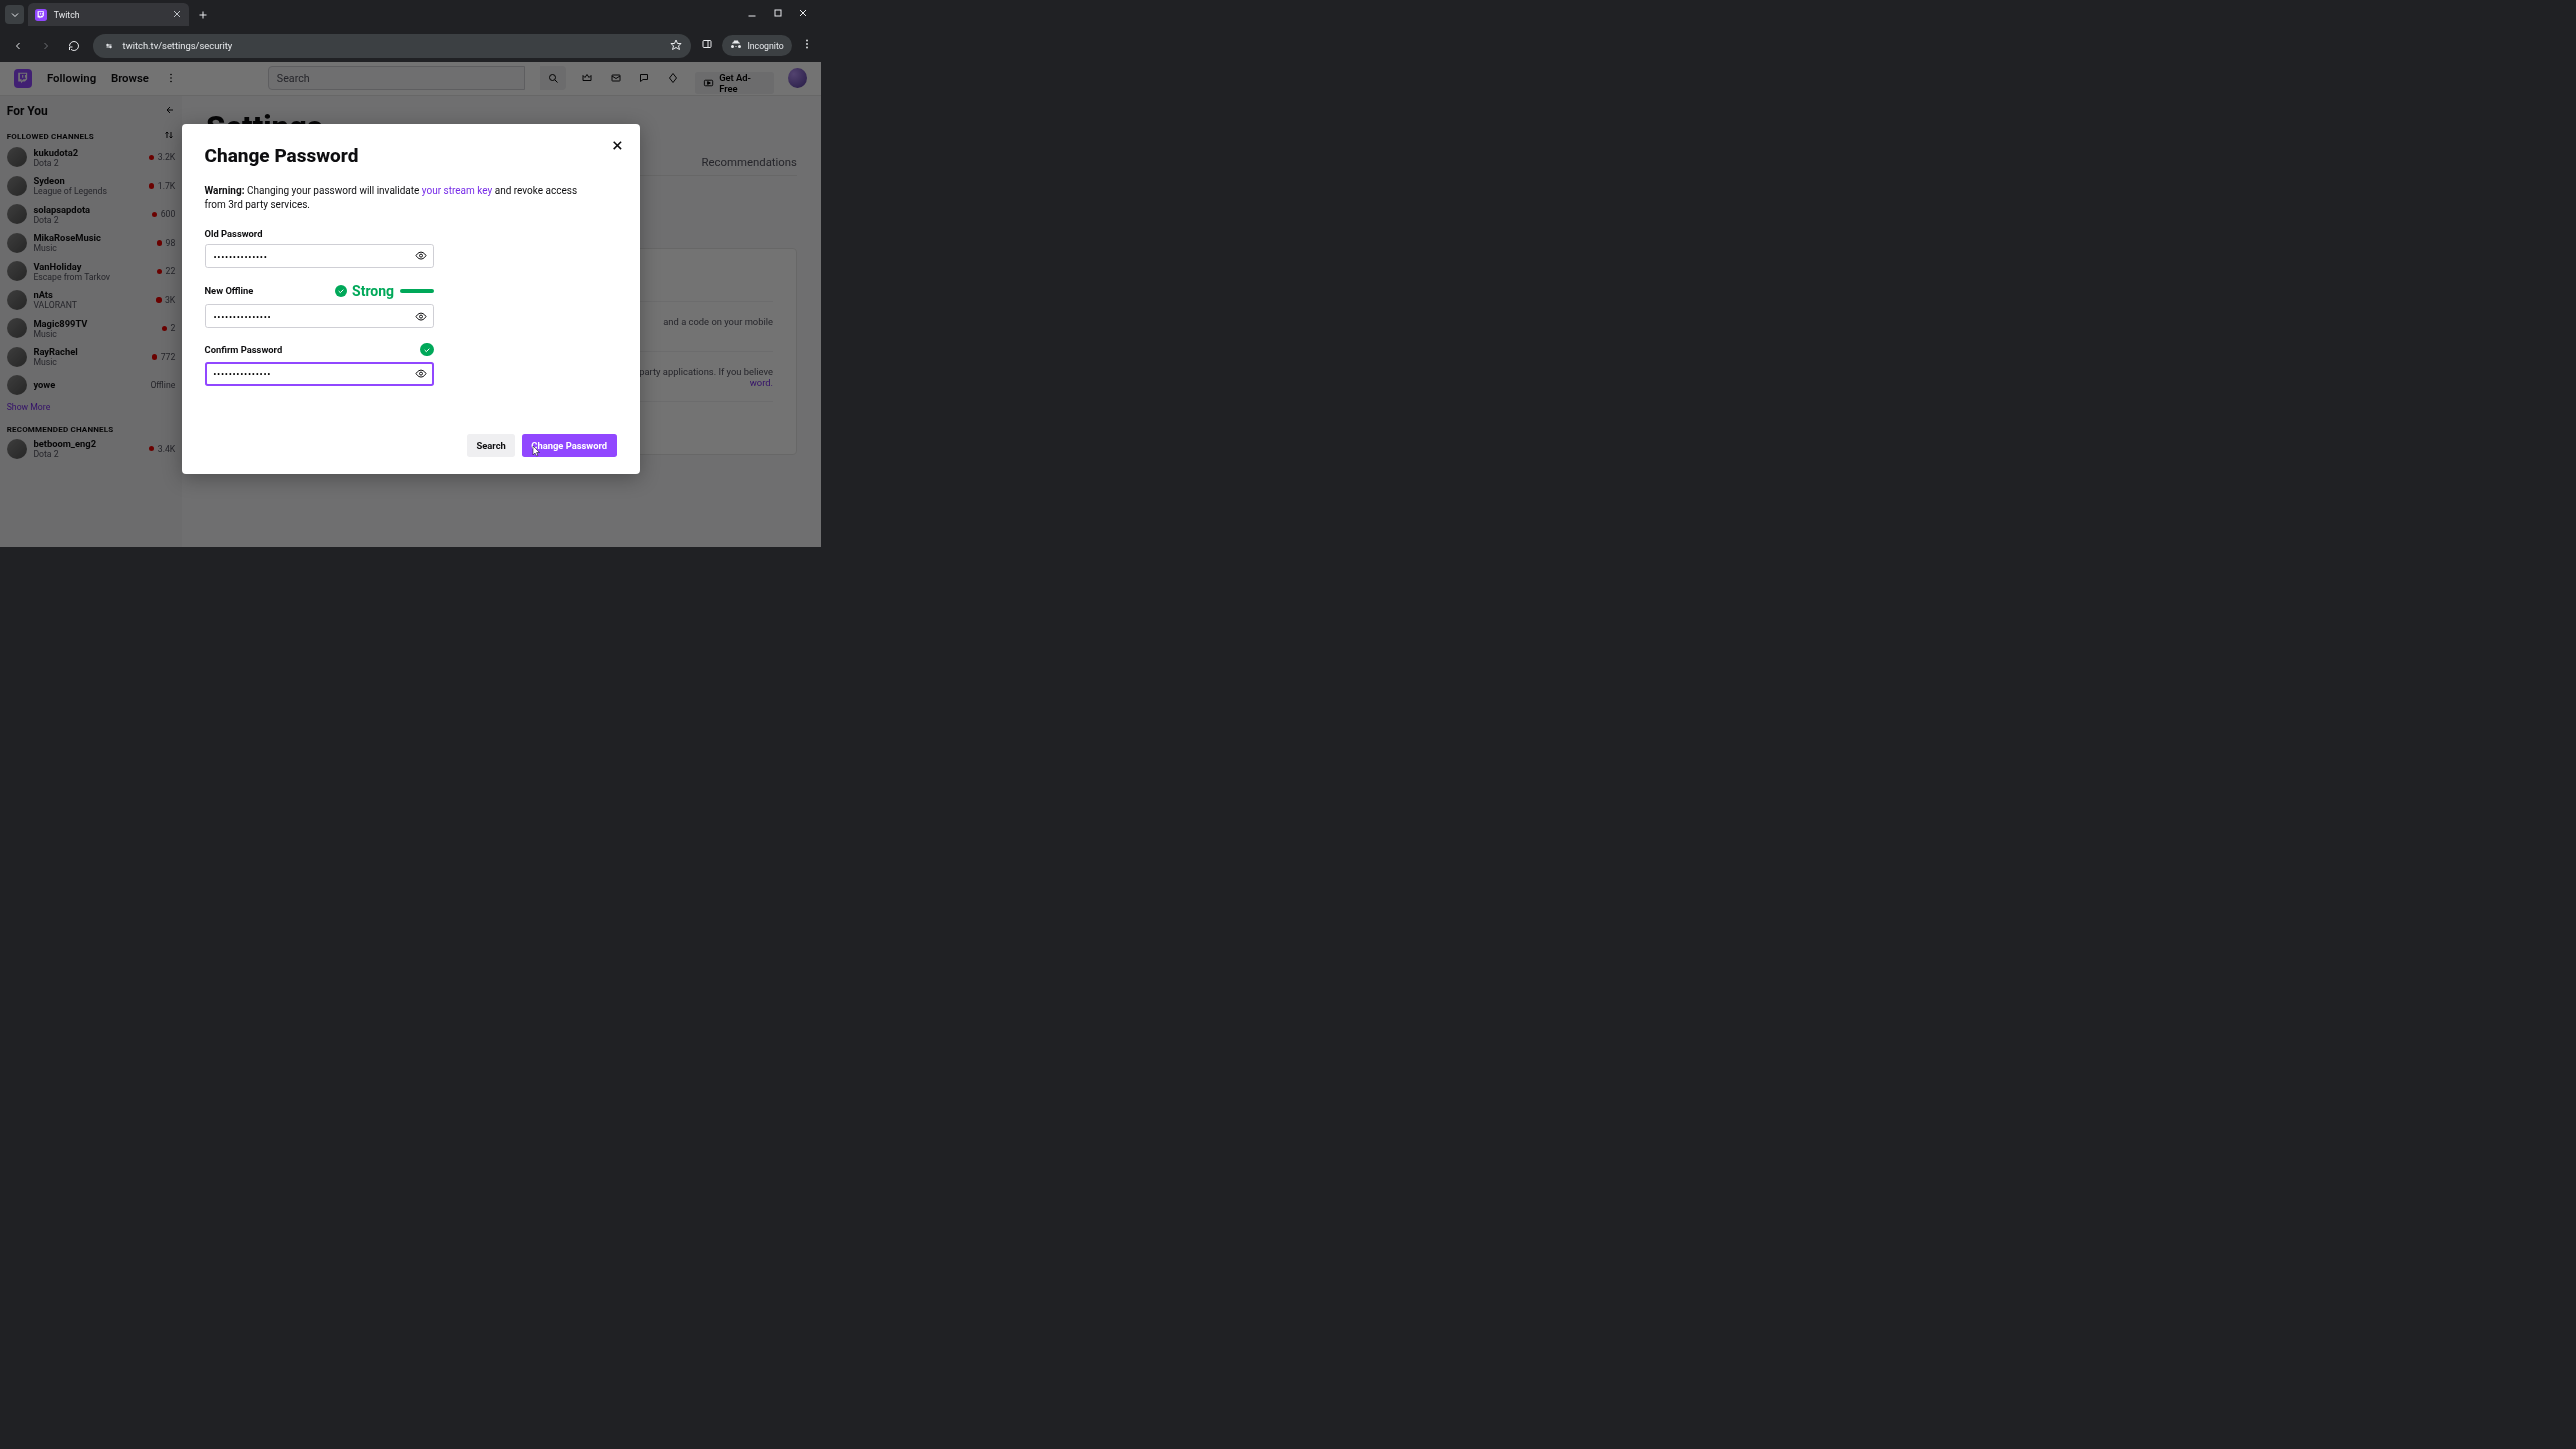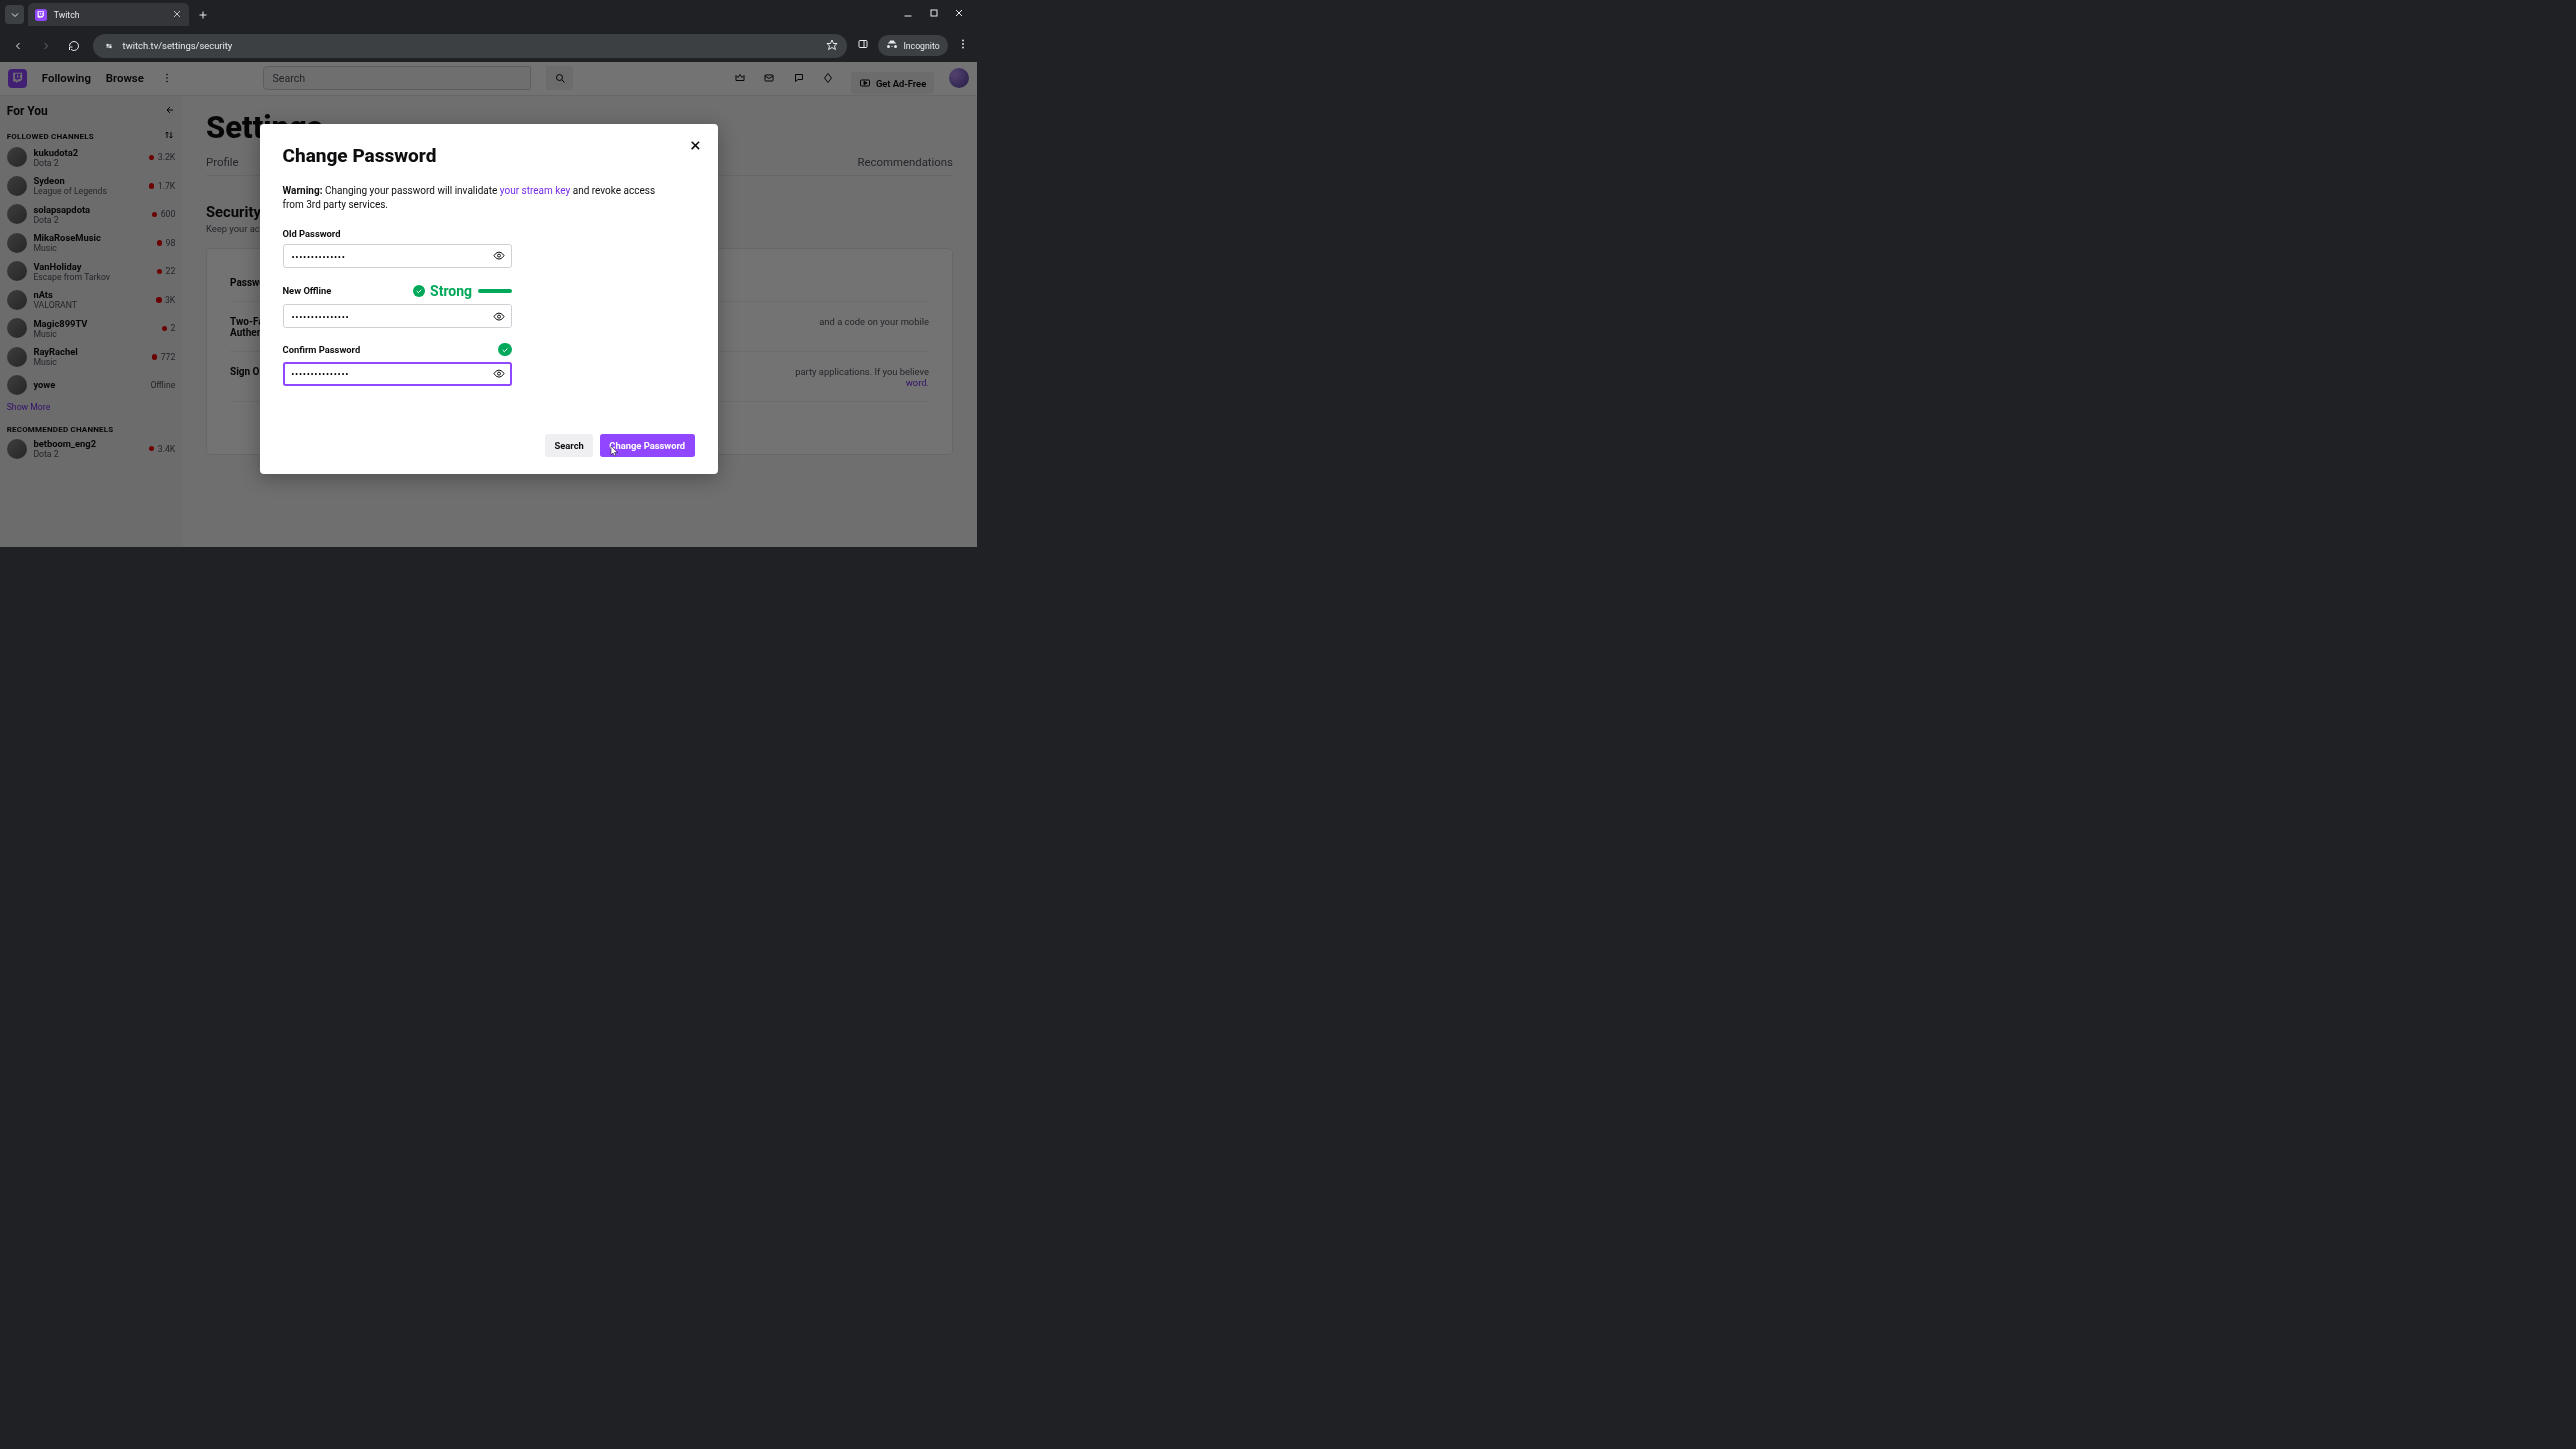--- a/index.html
+++ b/index.html
@@ -1,19 +1,19 @@
 <!DOCTYPE html>
 <html style="font-size:10.7px"><head>
 <meta charset="utf-8">
 <style>
   * { margin: 0; padding: 0; box-sizing: border-box; font-family: -apple-system, BlinkMacSystemFont, "Segoe UI", Roboto, Helvetica, Arial, sans-serif; }
   html, body { width: 100%; height: 100%; background: #202124; overflow: hidden; }
 
   
-  .browser { width: 977px; height: 547px; background: #202124; display: flex; flex-direction: column; }
+  .browser { width: 821px; height: 547px; background: #202124; display: flex; flex-direction: column; }
 
   .tabstrip { height: 29.5px; display: flex; align-items: center; padding: 0 5.4px; gap: 4px; }
   .tabstrip .tab-dd { width: 19px; height: 19px; border-radius: 4px; background: #3c4043; display: flex; align-items: center; justify-content: center; color: #e8eaed; }
   .tab { height: 23px; min-width: 161px; background: #35363a; border-radius: 5.4px 5.4px 0 0; display: flex; align-items: center; padding: 0 6.7px; gap: 6.7px; color: #e8eaed; font-size: 8.7px; }
   .tab .favicon { width: 12px; height: 12px; border-radius: 2.7px; background: #9147ff; display: flex; align-items: center; justify-content: center; }
   .tab .favicon svg { width: 9.4px; height: 9.4px; fill: #fff; }
   .tab .close { margin-left: auto; color: #bdc1c6; }
   .newtab { width: 19px; height: 19px; display: flex; align-items: center; justify-content: center; color: #e8eaed; border-radius: 50%; }
   .winctrls { margin-left: auto; display: flex; gap: 13.4px; color: #e8eaed; padding-right: 6.7px; }
 
@@ -23,21 +23,21 @@
   .omnibox { flex: 1; height: 24px; background: #3c4043; border-radius: 12px; display: flex; align-items: center; padding: 0 9.4px; gap: 8px; color: #e8eaed; font-size: 9.4px; }
   .omnibox .secure { width: 12px; height: 12px; display:flex; align-items:center; justify-content:center; color:#e8eaed; }
   .omnibox .star { margin-left: auto; }
   .right-ctrls { display: flex; gap: 9.4px; align-items: center; color: #e8eaed; }
   .incog { height: 21.5px; border-radius: 10.7px; background: #3c4043; display: flex; align-items: center; gap: 5.4px; padding: 0 8px; font-size: 8.7px; }
 
   
   .page { flex: 1; position: relative; background: #f7f7f8; overflow: hidden; }
   .page-inner { width: 100%; height: 100%; display: flex; flex-direction: column; }
 
-  .twitch-top { height: 34px; background: #fff; border-bottom: 0.7px solid #e5e5e5; display: flex; align-items: center; padding: 0 8px; gap: 14.8px; }
+  .twitch-top { height: 34px; background: #fff; border-bottom: 0.7px solid #e5e5e5; display: flex; align-items: center; padding: 0 14px; gap: 14.8px; }
   .twitch-logo { width: 19px; height: 19px; background: #9147ff; border-radius: 4px; display:flex; align-items:center; justify-content:center; }
   .twitch-logo svg { width: 13.4px; height: 13.4px; fill:#fff; }
   .twitch-top .link { font-weight: 600; font-size: 11.4px; color: #0e0e10; }
   .twitch-top .more { width:16px; height:16px; display:flex; align-items:center; justify-content:center; }
   .twitch-search { width: 268px; height: 24px; border: 0.7px solid #d0d0d5; background: #f7f7f8; border-radius: 4px 0 0 4px; display: flex; align-items: center; padding: 0 8px; color: #53535f; margin-left: 74px; }
   .twitch-search-btn { width: 27px; height: 24px; background: #efeff1; border-radius: 0 4px 4px 0; display:flex; align-items:center; justify-content:center; }
   .twitch-top-right { margin-left: auto; display: flex; gap: 14.8px; align-items: center; }
   .twitch-top-right .ticon { width: 14.8px; height: 14.8px; display:flex; align-items:center; justify-content:center; color:#0e0e10; }
   .get-adfree { display:flex; gap:5.4px; align-items:center; background:#efeff1; height:21.5px; padding:0 8px; border-radius:2.7px; font-weight:600; font-size:9.4px;margin-top:10px; }
   .avatar { width: 20px; height: 20px; border-radius: 50%; background: radial-gradient(circle at 30% 30%, #b794f6, #553c9a); }

